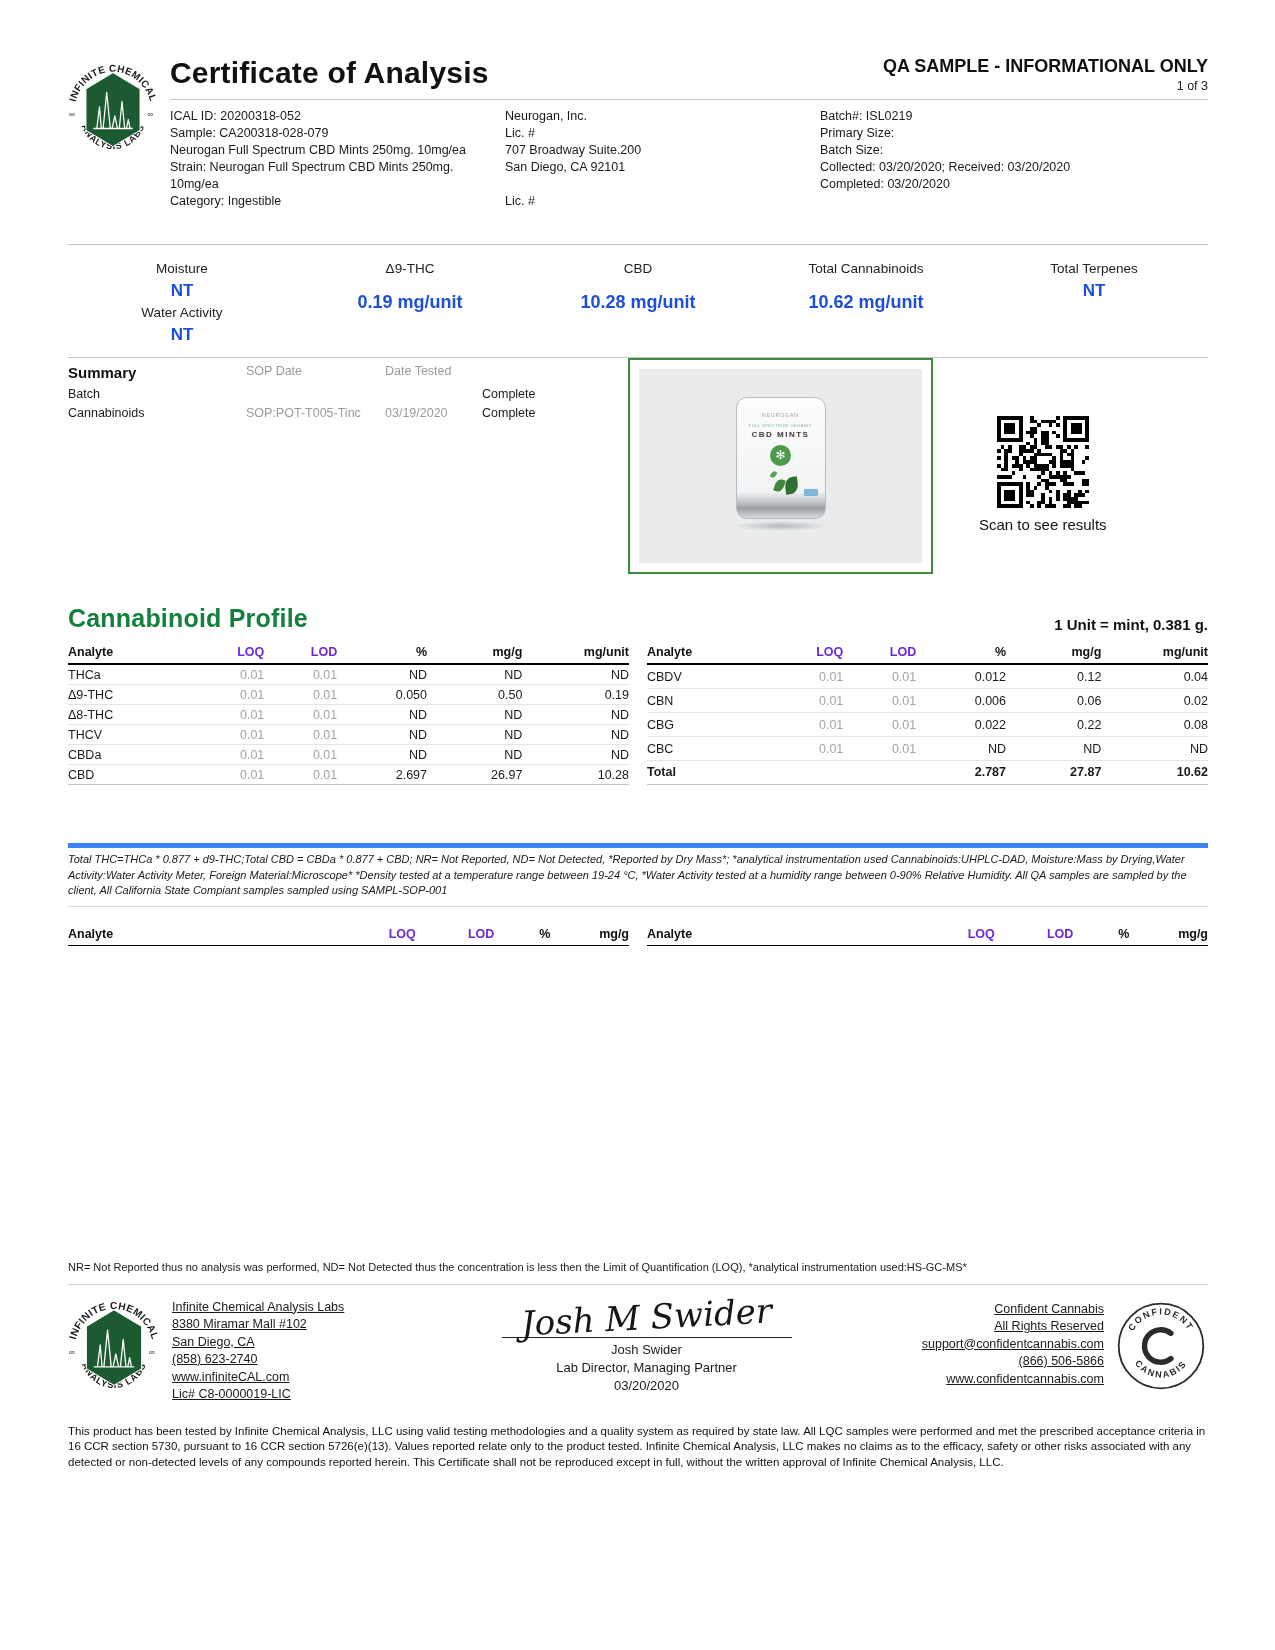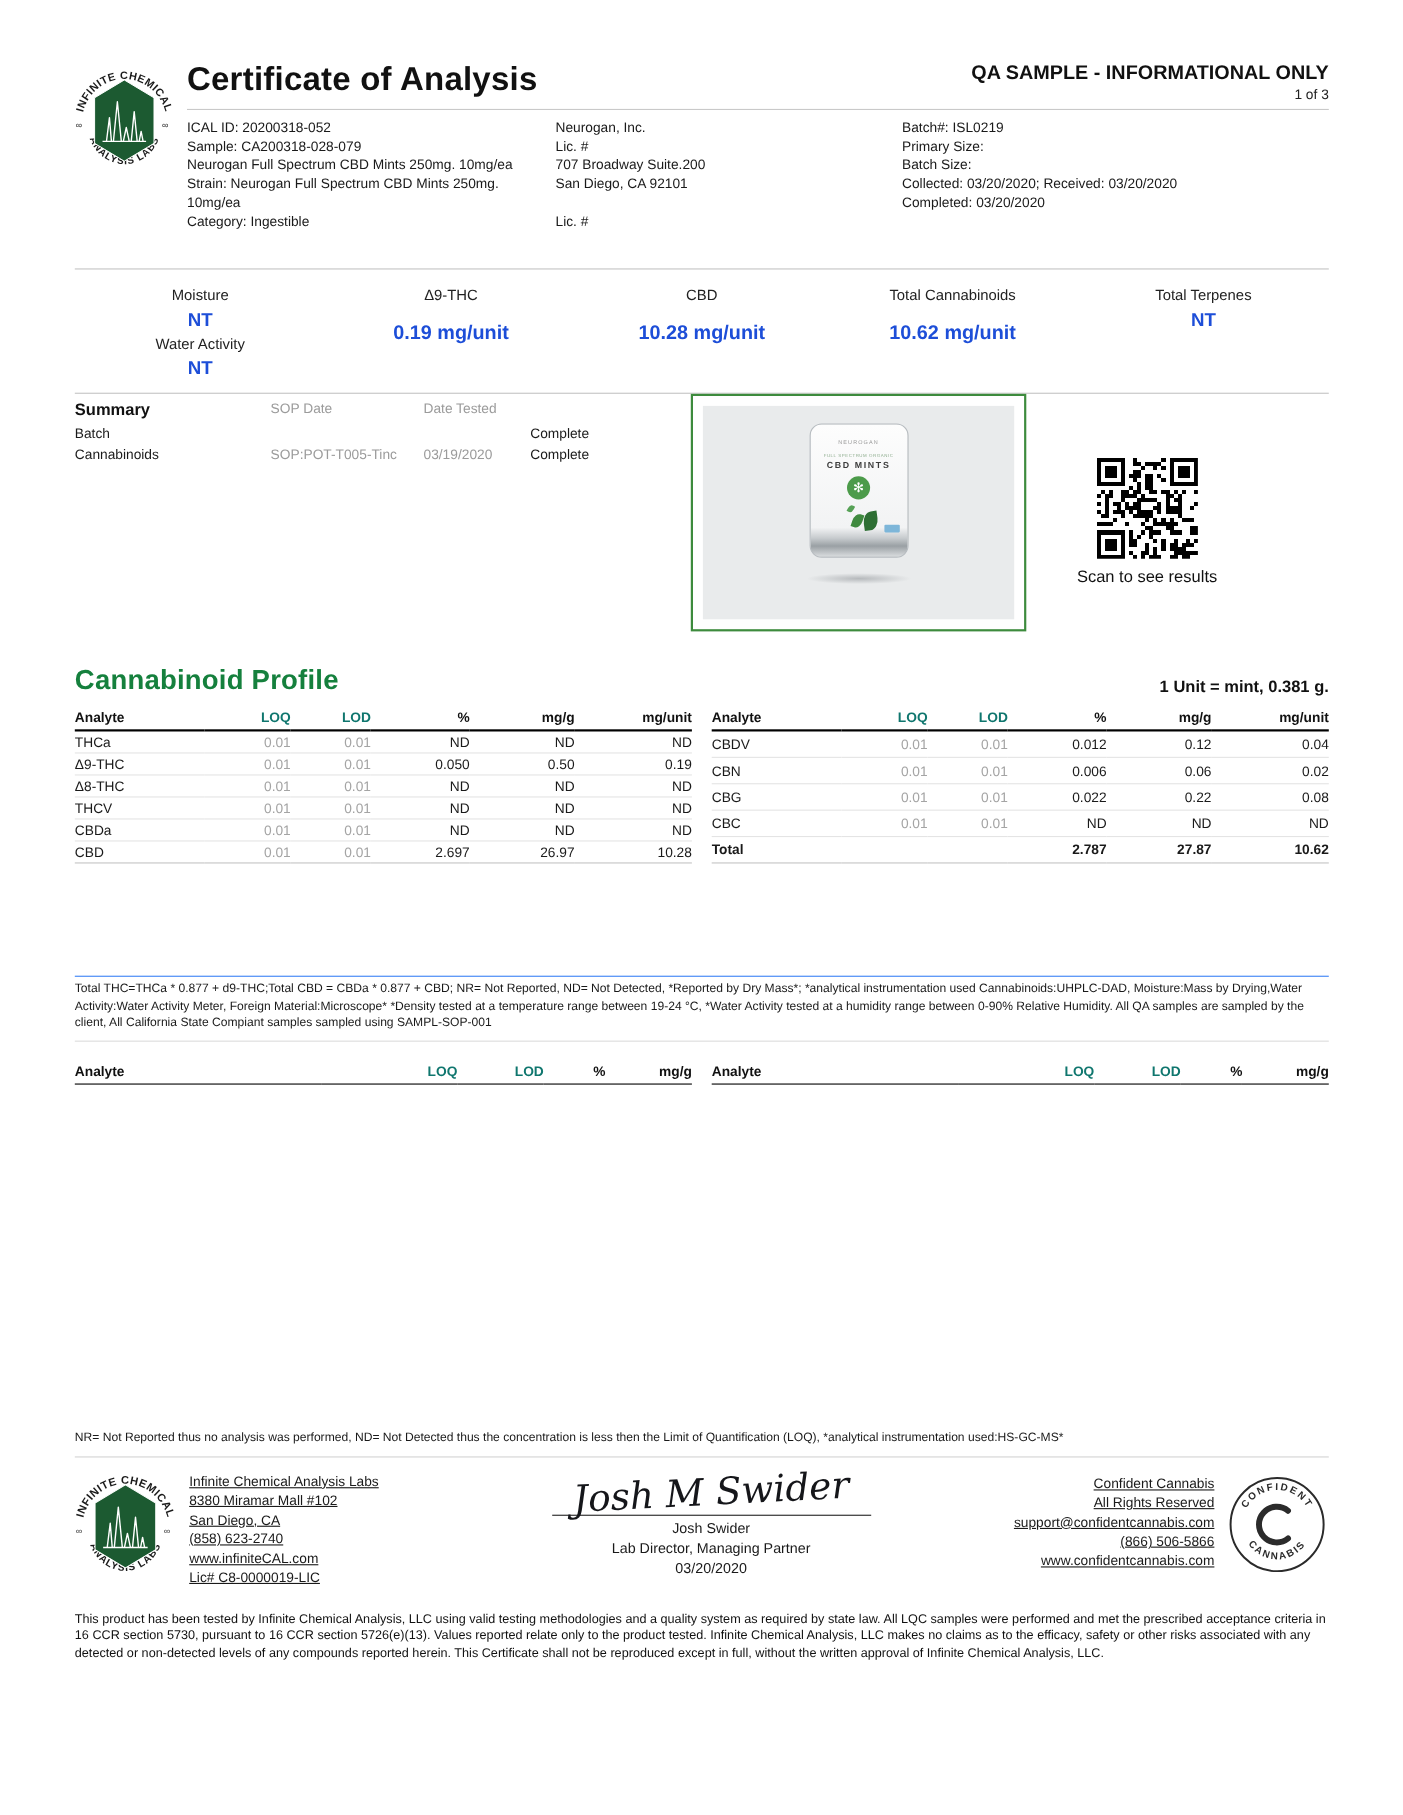--- a/index.html
+++ b/index.html
@@ -34,21 +34,21 @@
   .mid-row { display:flex; margin-top:0; height:224px; }
   .summary { width:516px; flex:0 0 516px; padding-top:6px; }
   .sum-grid { display:grid; grid-template-columns:178px 139px 97px 1fr; }
   .sum-title { font-size:15px; font-weight:700; color:#111; }
   .sum-col { font-size:12.5px; color:#9b9b9b; }
   .sum-grid.rows { margin-top:4px; }
   .sum-cell { font-size:12.5px; line-height:19px; color:#1a1a1a; }
   .sum-cell.gray { color:#9b9b9b; }
   .photo-box { width:305px; height:216px; border:2px solid #3d8b3d; margin-left:44px; padding:9px; background:#fff; }
   .photo-bg { width:100%; height:100%; background:#e9ebec; position:relative; }
-  .tin { position:absolute; left:50%; top:16px; transform:translateX(-50%); width:90px; height:122px; background:linear-gradient(#fdfdfd,#f2f3f4 78%,#c7cbce 86%,#9aa0a4 92%,#d9dcdE); border:1px solid #b7bcc0; border-radius:11px; text-align:center; overflow:hidden; }
+  .tin { position:absolute; left:50%; top:28px; transform:translateX(-50%); width:90px; height:122px; background:linear-gradient(#fdfdfd,#f2f3f4 78%,#c7cbce 86%,#9aa0a4 92%,#d9dcdE); border:1px solid #b7bcc0; border-radius:11px; text-align:center; overflow:hidden; }
   .tin-brand { font-size:5px; letter-spacing:1px; color:#9a9a9a; margin-top:14px; }
   .tin-tagline { font-size:4px; letter-spacing:.5px; color:#8fae8f; margin-top:5px; }
   .tin-name { font-size:8px; letter-spacing:1.5px; color:#3c3c3c; font-weight:700; margin-top:2px; }
   .tin-badge { width:21px; height:21px; border-radius:50%; background:#4c9b4a; color:#fff; font-size:12px; line-height:21px; margin:6px auto 0; }
   .leaf { position:absolute; background:#3f8a3f; border-radius:60% 0 60% 0; }
   .leaf.l1 { width:9px; height:13px; left:38px; bottom:26px; transform:rotate(18deg); }
   .leaf.l2 { width:13px; height:17px; left:48px; bottom:24px; transform:rotate(-8deg); background:#2e6f34; }
   .leaf.l3 { width:5px; height:7px; left:34px; bottom:40px; transform:rotate(30deg); background:#57a257; }
   .tin-tag { position:absolute; right:7px; bottom:22px; width:14px; height:7px; background:#7db6d9; border-radius:1px; }
   .tin-shadow { position:absolute; left:50%; top:152px; transform:translateX(-50%); width:96px; height:10px; background:radial-gradient(ellipse at center, rgba(120,125,130,.45), rgba(120,125,130,0) 70%); }
@@ -57,27 +57,27 @@
   .qr-caption { font-size:15px; color:#111; margin-top:8px; white-space:nowrap; }
 
   
   .section-head { display:flex; justify-content:space-between; align-items:flex-end; margin-top:22px; }
   .section-title { font-size:25px; font-weight:700; color:#15803d; letter-spacing:.2px; }
   .unit-note { font-size:15px; font-weight:700; color:#111; }
   .tables-row { display:flex; gap:18px; margin-top:10px; }
   table.ctable { flex:1; border-collapse:collapse; table-layout:fixed; }
   .ctable th { font-size:12.5px; padding:2px 0 4px; border-bottom:2px solid #000; color:#111; text-align:right; font-weight:700; }
   .ctable th.a, .ctable td.a { text-align:left; }
-  .ctable th.g { color:#0f766e; }
+  .ctable th.g { color:#6d28d9; }
   .ctable td { font-size:12.5px; padding:2.5px 0; text-align:right; border-bottom:1px solid #e4e4e4; color:#1a1a1a; }
   .ctable td.gray { color:#a4a4a4; }
   .ctable tr.total td { font-weight:700; }
   .ctable tbody tr:last-child td { border-bottom:1px solid #c4c4c4; }
   .terpene .ctable th { border-bottom:1.5px solid #000; }
-  .note { font-size:11px; line-height:15.5px; color:#1a1a1a; border-top:1px solid #3b82f6; border-bottom:1px solid #dcdcdc; padding:4px 0 7px; margin-top:102px; }
+  .note { font-size:11px; line-height:15.5px; color:#1a1a1a; border-top:5px solid #3b82f6; border-bottom:1px solid #dcdcdc; padding:4px 0 7px; margin-top:58px;font-style:italic; }
   .terp-title { margin-top:12px; }
   .terp-tables { margin-top:18px; }
   .terp-spacer { height:314px; }
   .note2 { font-size:11px; line-height:15px; color:#1a1a1a; border-bottom:1px solid #d3d3d3; padding-bottom:9px; }
 
   
   .footer { display:flex; margin-top:12px; align-items:flex-start; }
   .f-logo { width:104px; flex:0 0 104px; }
   .f-lab { width:252px; flex:0 0 252px; padding-top:2px; }
   .f-line { font-size:12.5px; line-height:17.5px; color:#1a1a1a;text-decoration:underline; }

